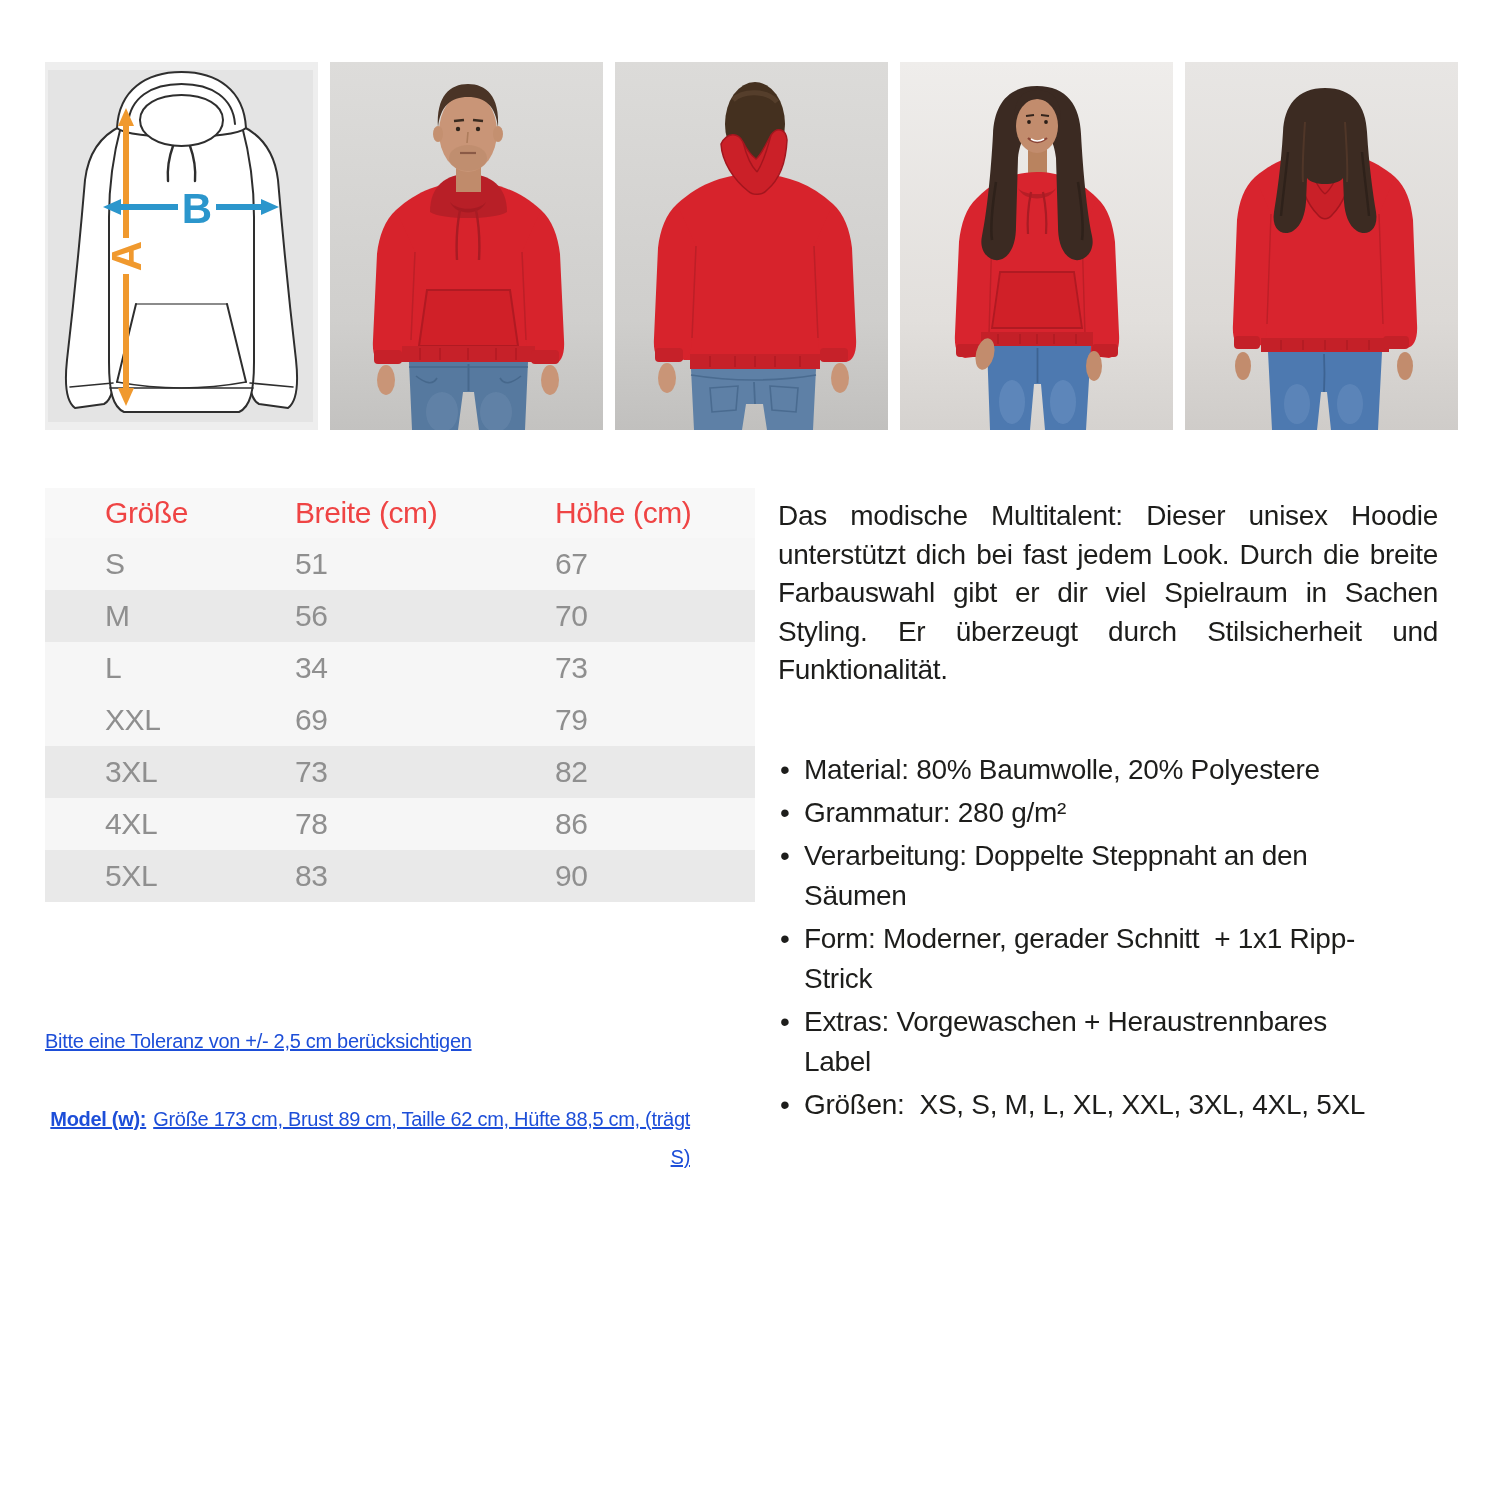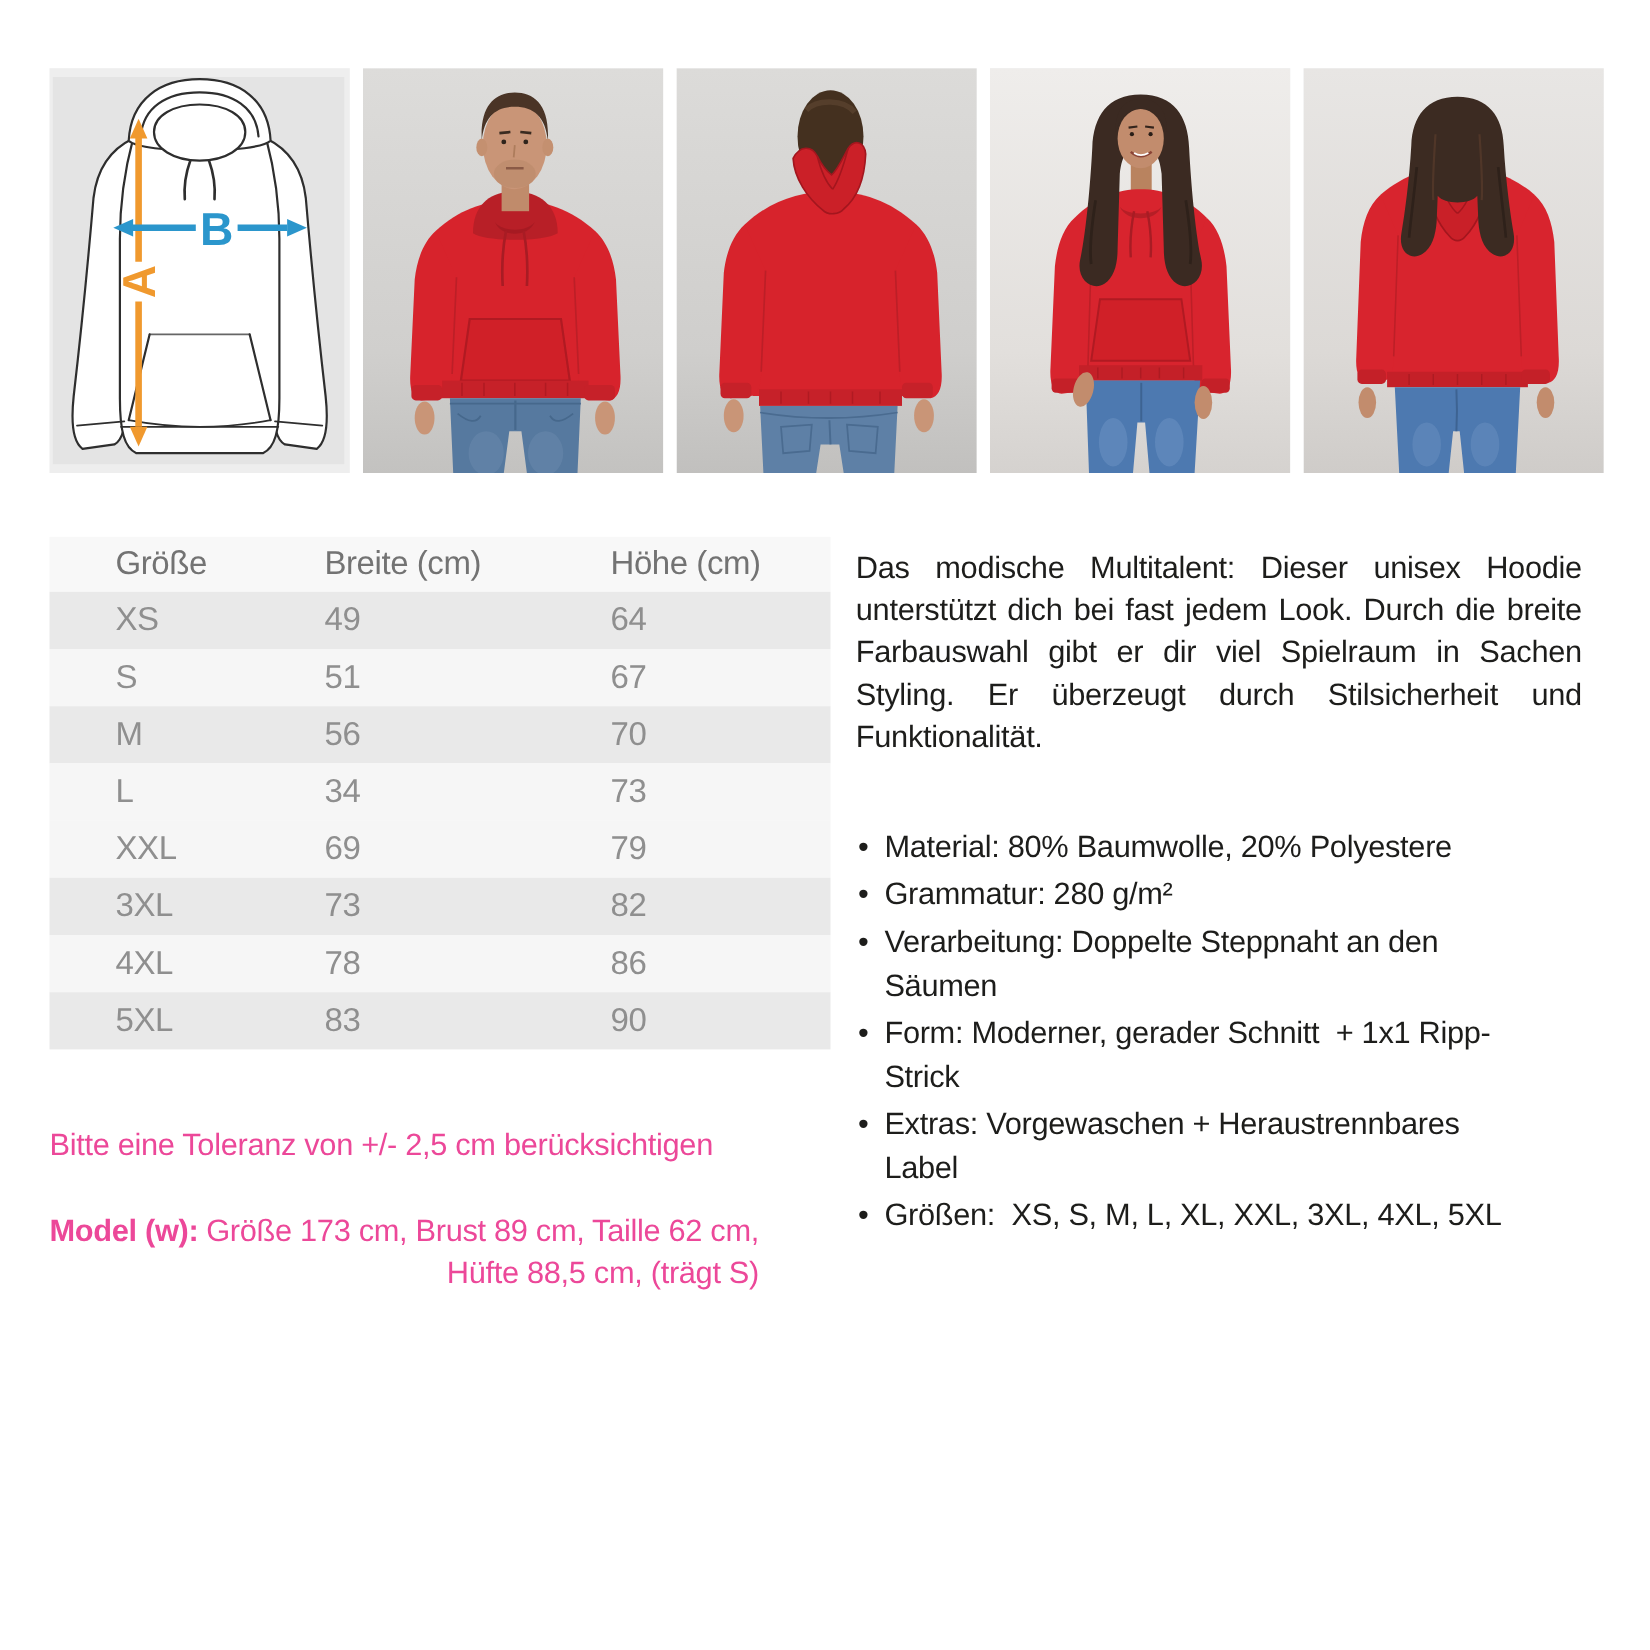--- a/index.html
+++ b/index.html
@@ -8,26 +8,26 @@
     font-family:"Liberation Sans", sans-serif;color:#1d1d1b;overflow:hidden;
   }
   .images-row{position:absolute;left:45px;top:62px;display:flex;gap:12px;}
   .photo{width:273px;height:368px;background:#eee;overflow:hidden;}
   .photo svg{display:block;width:100%;height:100%;}
 
   
   .size-table{position:absolute;left:45px;top:488px;width:710px;font-size:30px;letter-spacing:-0.4px;color:#8f8f8f;}
   .trow{display:grid;grid-template-columns:190px 260px 260px;align-items:center;height:52px;}
   .trow > div{padding-left:60px;white-space:nowrap;}
-  .thead{height:50px;background:#f8f8f8;color:#737373;}
+  .thead{height:50px;background:#f8f8f8;color:#ef4444;}
   .r-odd{background:#e9e9e9;}
   .r-even{background:#f6f6f6;}
 
   
-  .notes{position:absolute;left:45px;top:1022px;width:645px;font-size:28px;line-height:38px;letter-spacing:-0.3px;color:#ec4899;}
+  .notes{position:absolute;left:45px;top:1022px;width:645px;font-size:20px;line-height:38px;letter-spacing:-0.3px;color:#1d4ed8;text-decoration:underline;}
   .notes p{margin:0;}
   .notes .model-w{margin-top:40px;text-align:right;}
   .notes b{font-weight:bold;margin-right:7px;}
 
   
   .desc-col{position:absolute;left:778px;top:497px;width:660px;font-size:28px;letter-spacing:-0.3px;color:#1d1d1b;}
   .desc-col .intro{margin:0;text-align:justify;line-height:38.5px;}
   .bullet-list{list-style:none;margin:60px 0 0 0;padding:0 62px 0 0;}
   .bullet-list li{position:relative;padding-left:26px;line-height:40px;margin-bottom:3px;}
   .bullet-list li .dot{position:absolute;left:2px;top:0;}
@@ -279,25 +279,20 @@
     </svg>
   </div>
 </div>
 
 <div class="size-table">
   <div class="trow thead">
     <div>Größe</div>
     <div>Breite (cm)</div>
     <div>Höhe (cm)</div>
   </div>
-  <div class="trow r-odd">
-    <div>XS</div>
-    <div>49</div>
-    <div>64</div>
-  </div>
   <div class="trow r-even">
     <div>S</div>
     <div>51</div>
     <div>67</div>
   </div>
   <div class="trow r-odd">
     <div>M</div>
     <div>56</div>
     <div>70</div>
   </div>

